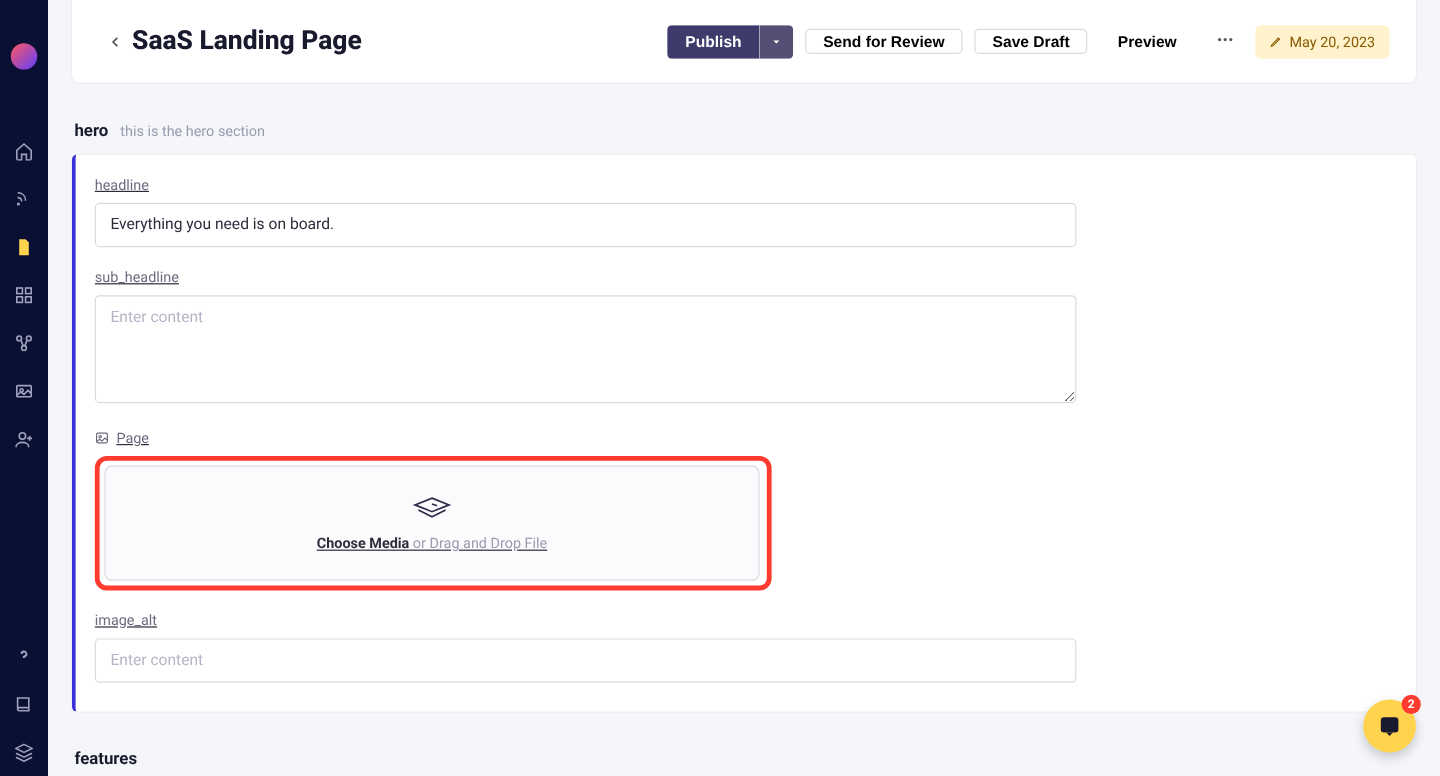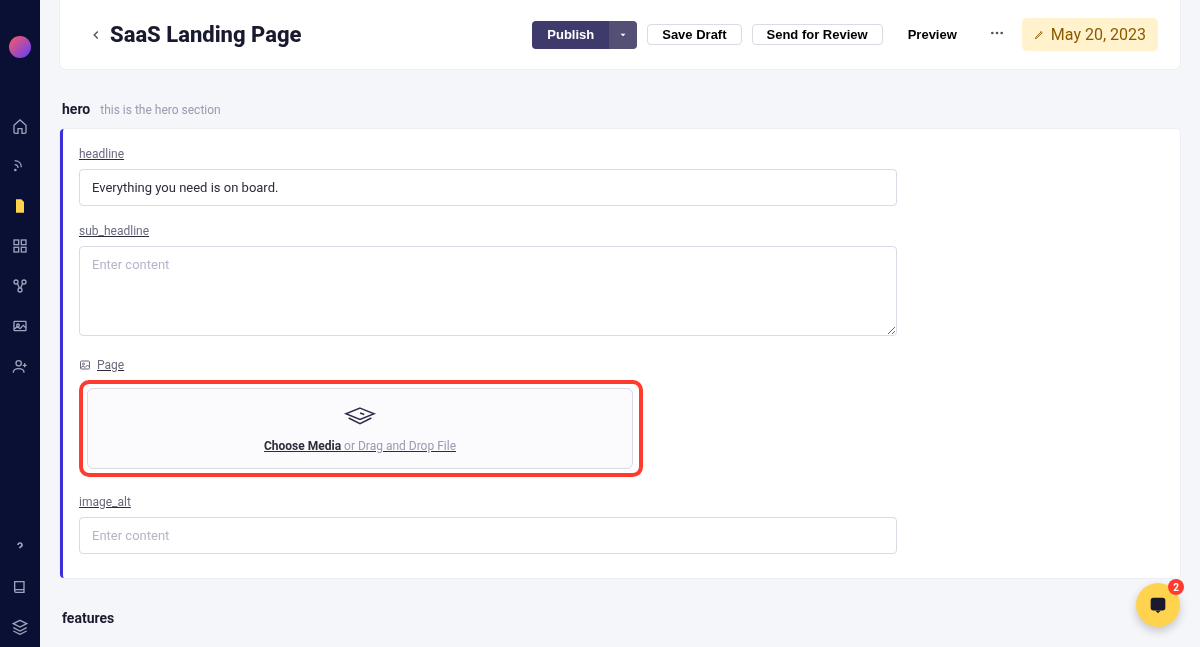--- a/index.html
+++ b/index.html
@@ -81,21 +81,21 @@
       border-top-left-radius: 0; border-bottom-left-radius: 0;
       padding: 8px 8px;
       display: flex; align-items: center;
     }
     .btn-outline { border: 1px solid #d9dae3; }
     .btn-ghost { background: transparent; }
     .btn-more { padding: 8px 6px; color: #555; }
     .date-pill {
       background: #fff2cc;
       color: #8a5a00;
-      font-size: 16px;
+      font-size: 12px;
       padding: 7px 12px;
       border-radius: 5px;
       display: flex; align-items: center; gap: 6px;
     }
 
     .section-heading {
       margin: 32px 0 12px 2px;
       display: flex; align-items: baseline; gap: 10px;
     }
     .section-heading .name { font-size: 14px; font-weight: 700; color: #1a1a2e; }
@@ -124,21 +124,21 @@
       color: #2c2c3a;
       font-family: inherit;
     }
     .textarea { min-height: 90px; resize: vertical; }
     ::placeholder { color: #b4b6c7; }
 
     .dropzone {
       border: 1px solid #d9dae3;
       background: #fbfbfe;
       border-radius: 6px;
-      height: 81px;
+      height: 96px;
       max-width: 546px;
       display: flex; flex-direction: column; align-items: center; justify-content: center;
       gap: 8px;
       cursor: pointer;
     }
     .dropzone .dz-text { font-size: 12px; color: #2c2c3a; }
     .dropzone .dz-text .muted { color: #9a9ab0; font-weight: 400; }
     .dropzone .dz-text .bold { font-weight: 700; }
 
     .highlight-ring {
@@ -253,22 +253,22 @@
     </div>
     <div class="right">
       <div class="btn-primary-group">
         <button class="btn btn-primary">Publish</button>
         <button class="btn btn-primary-caret">
           <svg width="10" height="10" viewBox="0 0 24 24" fill="currentColor">
               <path d="M6 9l6 6 6-6z"></path>
             </svg>
         </button>
       </div>
+      <button class="btn btn-outline">Send for Review</button>
       <button class="btn btn-outline">Save Draft</button>
-      <button class="btn btn-outline">Send for Review</button>
       <button class="btn btn-ghost">Preview</button>
       <button class="btn btn-ghost btn-more">
         <svg width="16" height="16" viewBox="0 0 24 24" fill="currentColor">
             <circle cx="5" cy="12" r="2"></circle>
             <circle cx="12" cy="12" r="2"></circle>
             <circle cx="19" cy="12" r="2"></circle>
           </svg>
       </button>
       <div class="date-pill">
         <svg width="11" height="11" viewBox="0 0 24 24" fill="none" stroke="currentColor" stroke-width="2">

